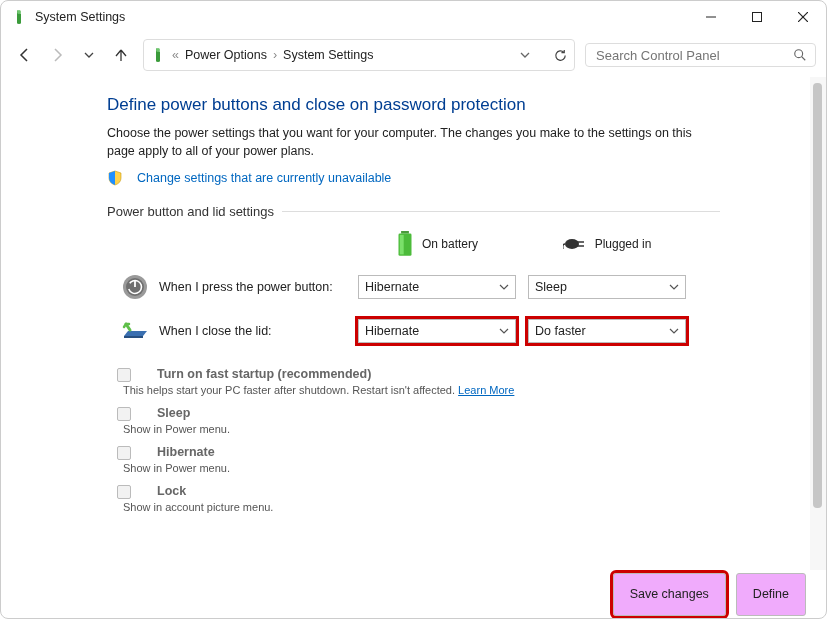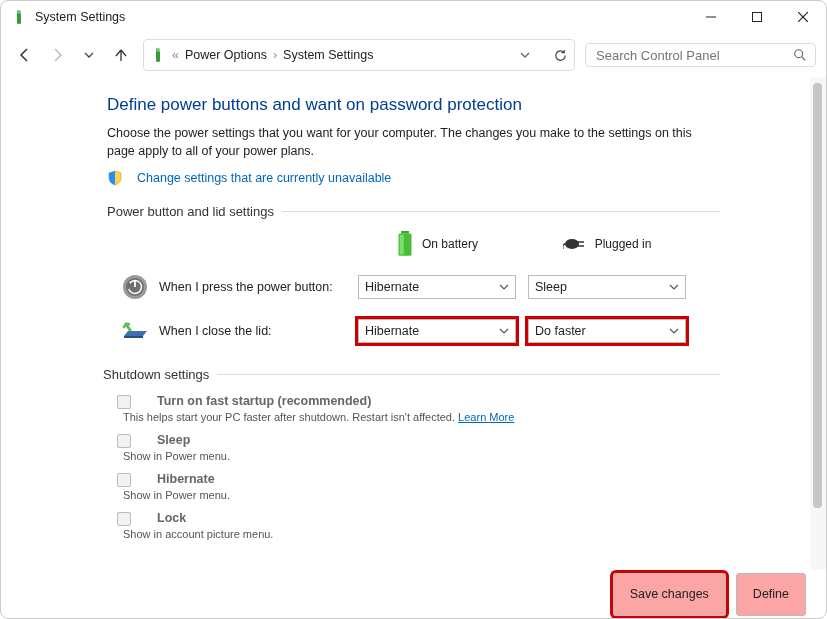--- a/index.html
+++ b/index.html
@@ -37,21 +37,21 @@
   .select { height:24px; border:1px solid #bbb; background:#fff; display:flex; align-items:center; padding:0 6px; font-size:12.5px; position:relative; }
   .select .chev { margin-left:auto; color:#555; }
   .select.highlight { outline:3px solid #c00; outline-offset:0; }
   .shutdown { margin-left:10px; }
   .chk-item { display:flex; gap:8px; margin-bottom:2px; }
   .chkbox { width:14px; height:14px; border:1px solid #bbb; background:#f2f2f2; border-radius:2px; margin-top:1px; flex-shrink:0; }
   .chk-title { font-weight:600; color:#666; font-size:12.5px;margin-left:18px; }
   .chk-sub { color:#555; font-size:11px; margin:1px 0 10px 6px; }
   .chk-sub a { color:#0067c0; }
   .footer { height:48px; border-top:0; display:flex; align-items:center; justify-content:flex-end; padding:0 20px; gap:10px; }
-  .btn { height:43px; padding:0 16px; border:1px solid #bbb; background:#fca5a5; display:flex; align-items:center; font-size:12.5px; border-radius:3px; }
+  .btn { height:43px; padding:0 16px; border:1px solid #bbb; background:#f0abfc; display:flex; align-items:center; font-size:12.5px; border-radius:3px; }
   .btn.highlight { outline:3px solid #c00; outline-offset:0; }
   svg { display:block; }
 </style>
 </head>
 <body>
 
 <div class="window">
 
   <div class="titlebar">
     <span class="icon">
@@ -136,21 +136,21 @@
             <circle cx="6.5" cy="6.5" r="4.5" fill="none" stroke="#666" stroke-width="1.3"></circle>
             <line x1="10" y1="10" x2="14" y2="14" stroke="#666" stroke-width="1.3"></line>
           </svg>
         </span>
     </div>
   </div>
 
   <div class="content-wrap">
     <div class="content">
 
-      <div class="heading">Define power buttons and want on password protection</div>
+      <div class="heading">Define power buttons and close on password protection</div>
       <div class="desc">Choose the power settings that you want for your computer. The changes you make to the settings on this page apply to all of your power plans.</div>
       <div class="shieldlink">
         <span>
             <svg width="16" height="16" viewBox="0 0 16 16">
               <path d="M8 1 L14 3 V8 Q14 13 8 15 Q2 13 2 8 V3 Z" fill="#ffd24a" stroke="#c79b16" stroke-width="0.6"></path>
               <path d="M8 1 L8 15 Q2 13 2 8 V3 Z" fill="#1f8fff"></path>
             </svg>
           </span>
         <a href="#">Change settings that are currently unavailable</a>
       </div>
@@ -234,24 +234,20 @@
         <div class="select highlight">
           <span>Do faster</span>
           <span class="chev">
               <svg width="10" height="10">
                 <path d="M1 3 L5 7 L9 3" fill="none" stroke="#555" stroke-width="1.2"></path>
               </svg>
             </span>
         </div>
       </div>
 
-      <div class="section-label small-indent">
-        <span>Shutdown settings</span>
-        <span class="line"></span>
-      </div>
 
       <div class="shutdown">
         <div class="chk-item">
           <div class="chkbox"></div>
           <div class="chk-title">Turn on fast startup (recommended)</div>
         </div>
         <div class="chk-sub">
           <span>This helps start your PC faster after shutdown. Restart isn't affected. </span><a href="#">Learn More</a>
         </div>
 

